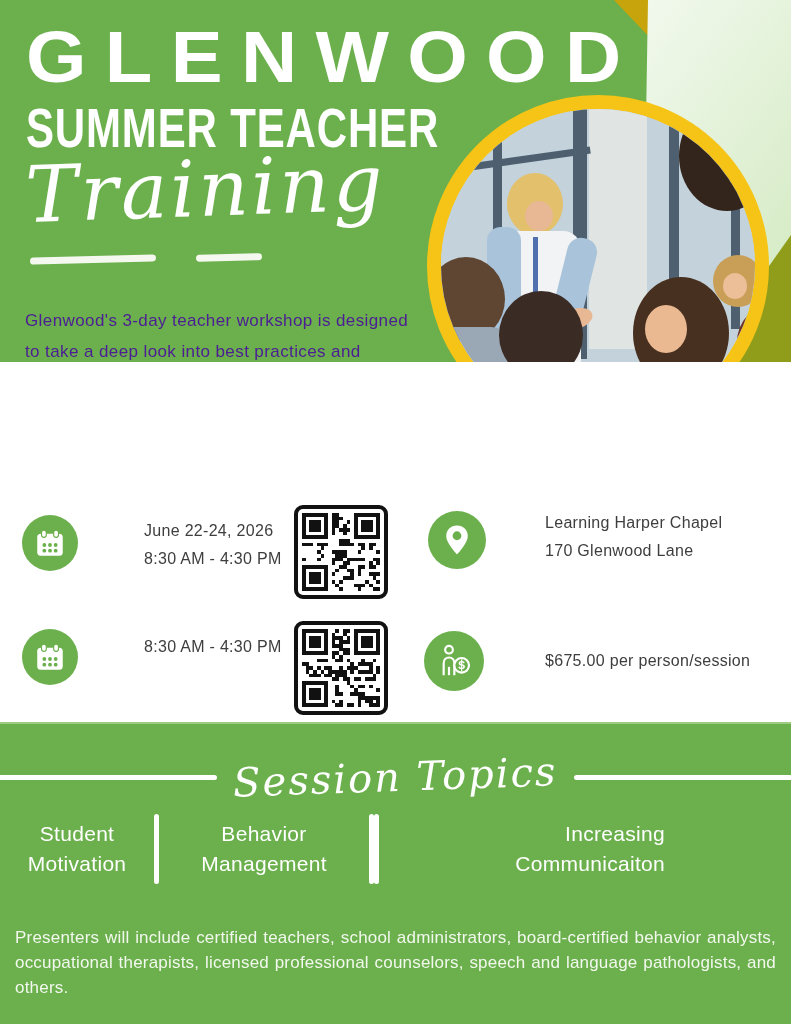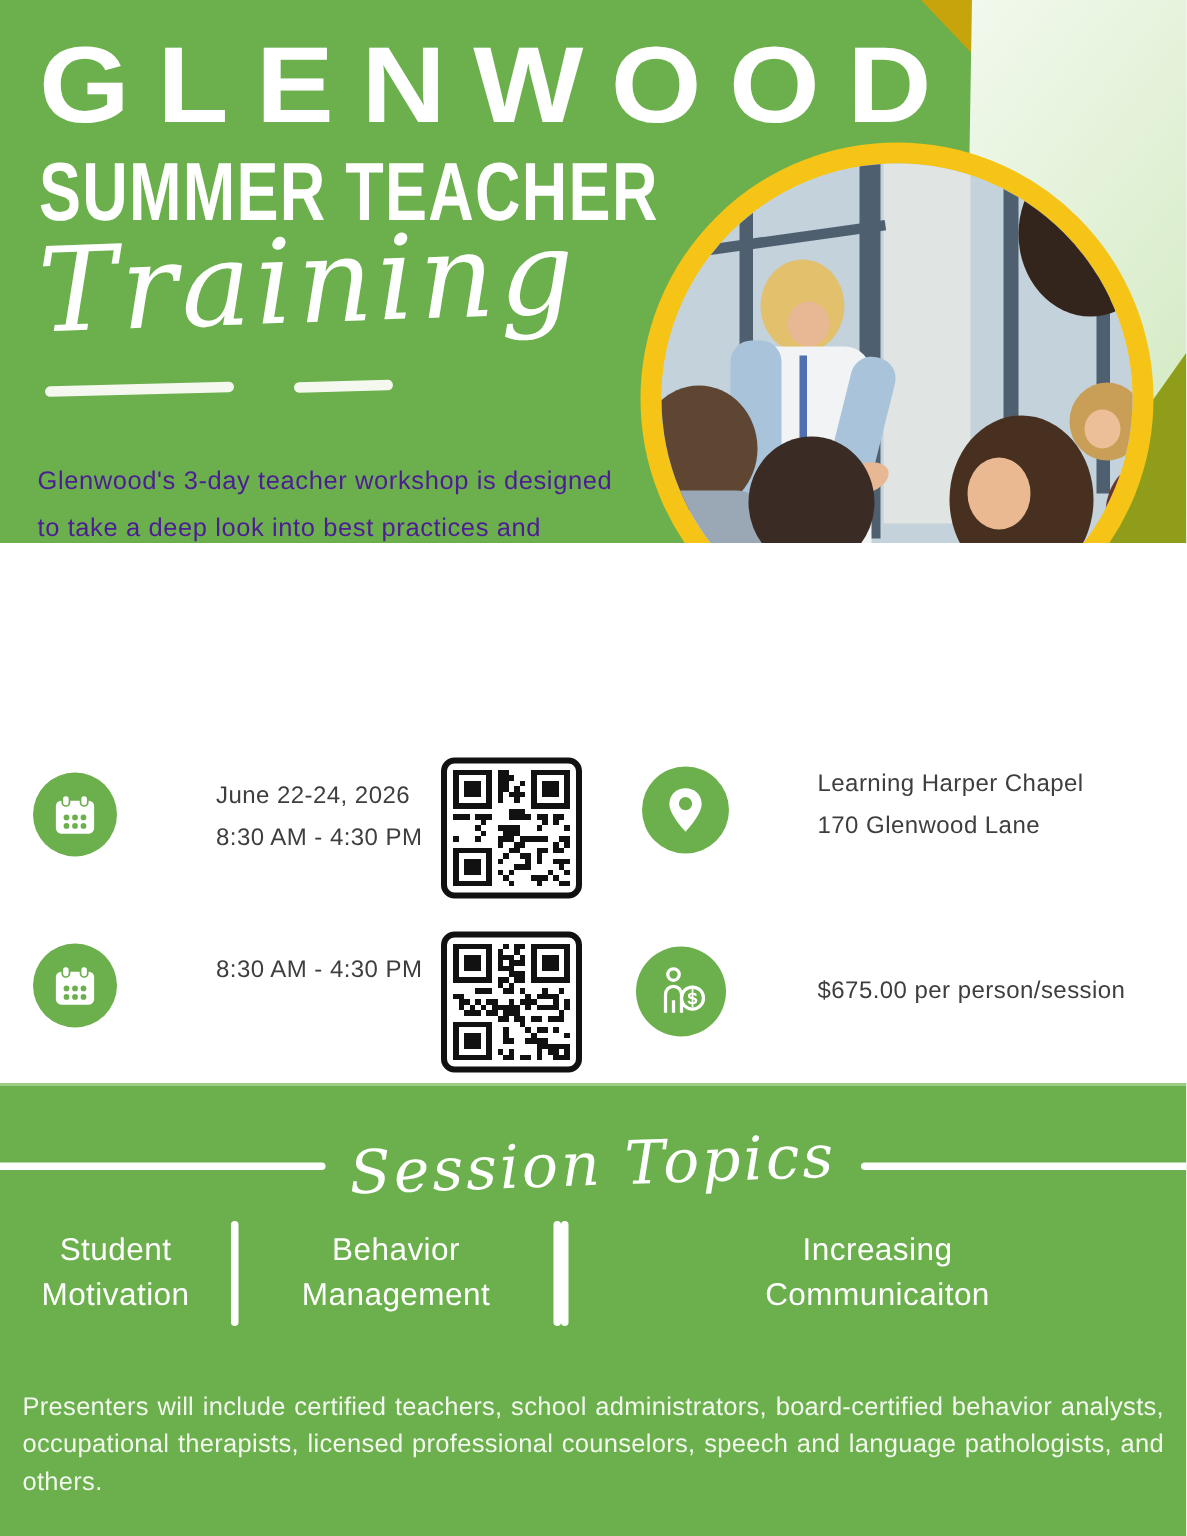--- a/index.html
+++ b/index.html
@@ -40,21 +40,21 @@
   
   .band{position:absolute;left:0;top:722px;width:791px;height:302px;background:#6BB04C;border-top:2px solid #9ccb82;}
   .topics-heading{position:absolute;left:0;top:30px;width:791px;display:flex;align-items:center;justify-content:center;gap:16px;}
   .topics-heading .line{height:5px;background:#fff;border-radius:3px;flex:0 0 262px;}
   .topics-heading .script{color:#fff;font-family:"DejaVu Serif",serif;font-style:italic;font-size:40px;
     letter-spacing:2px;transform:rotate(-2deg);white-space:nowrap;}
   .topics-row{position:absolute;left:0;top:86px;width:791px;height:78px;display:flex;}
   .topic-col{display:flex;align-items:center;justify-content:center;color:#fff;font-size:21px;
     line-height:30px;text-align:center;letter-spacing:0.3px;}
   .topic-col span{display:inline-block;max-width:160px;}
-  .t0{flex:0 0 154px;} .t1{flex:0 0 210px;} .t2{flex:0 0 203px;} .t3{flex:1;}
+  .t0{flex:0 0 154px;} .t1{flex:0 0 210px;} .t2{flex:0 0 203px;} .t3{flex:1;text-align:right;}
   .vsep{width:5px;height:70px;background:#fff;border-radius:3px;align-self:center;}
   .presenters{position:absolute;left:15px;top:184px;width:761px;color:#f2f8ee;font-size:17px;
     line-height:25px;text-align:justify;letter-spacing:0.2px;} .c-phone:{left:288px;}
 </style>
 </head>
 <body>
 
 <div class="poster">
 
   <div class="hero">

